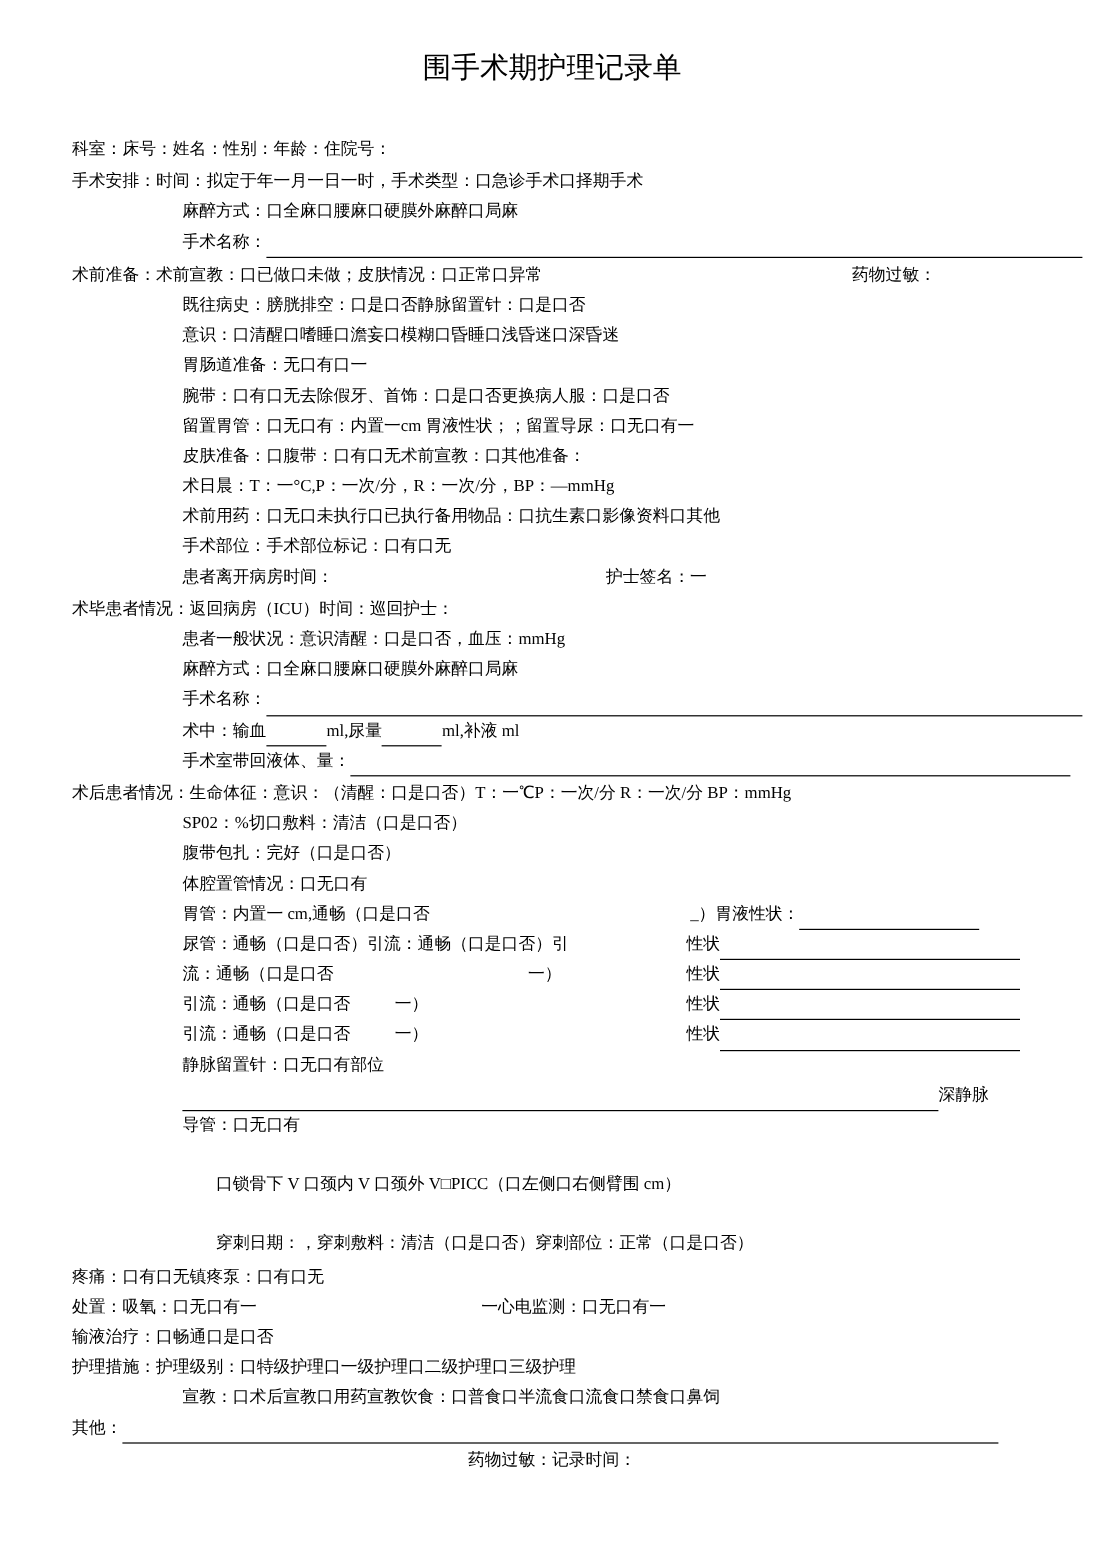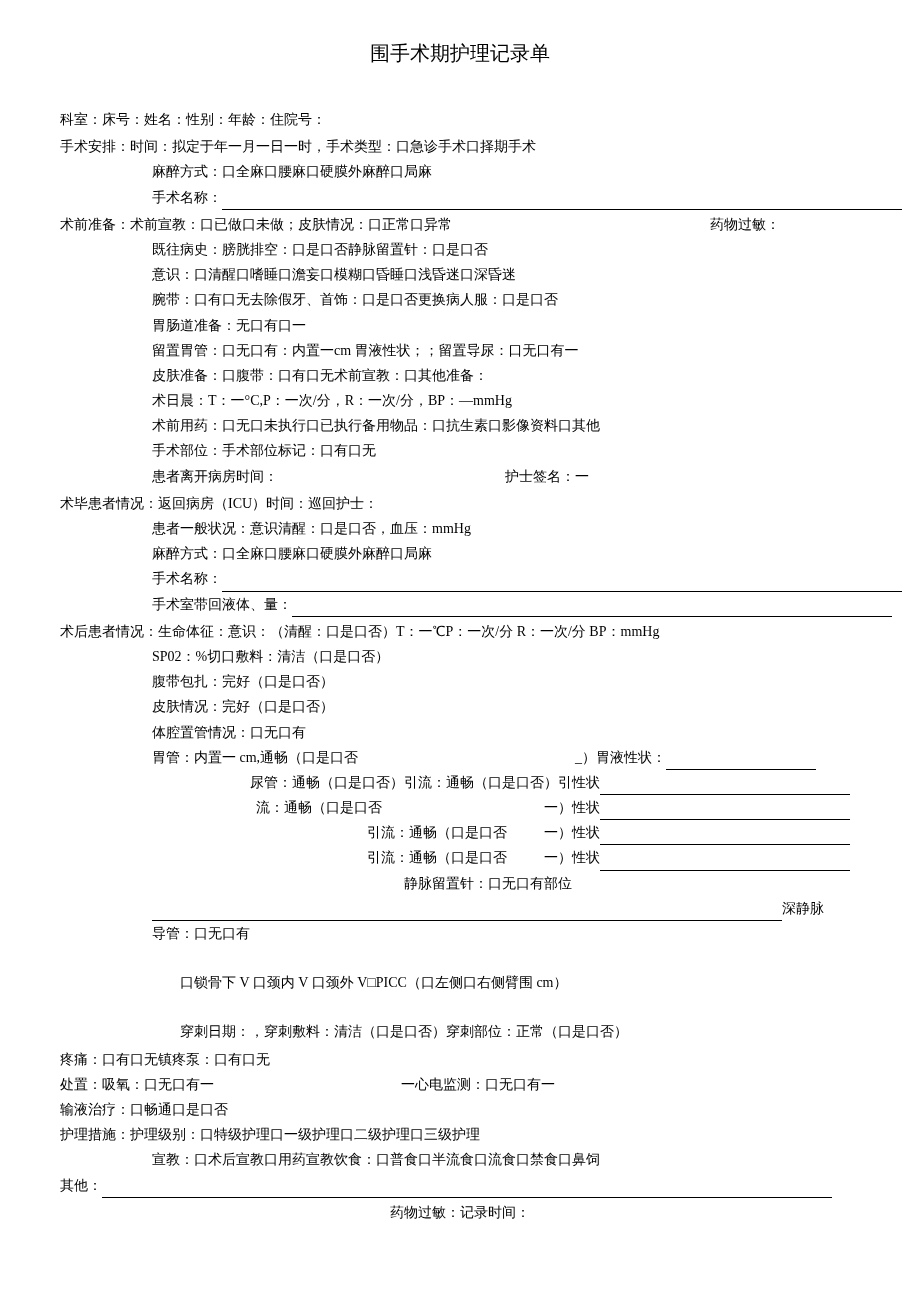--- a/index.html
+++ b/index.html
@@ -5,21 +5,21 @@
     body {
       font-family: "SimSun", "宋体", serif;
       font-size: 14px;
       color: #000;
       background: #fff;
       margin: 0;
       padding: 40px 60px;
       width: 800px;
     }
     .title {
-      font-size: 20px;
+      font-size: 24px;
       text-align: center;
       font-weight: normal;
       margin-bottom: 40px;
       font-family: "SimSun", serif;
     }
     .line {
       line-height: 1.8;
       margin: 0;
       white-space: nowrap;
       font-family: Liberation Serif, serif;
@@ -67,21 +67,20 @@
       border-bottom: 1px solid #000;
       min-width: 150px;
       height: 14px;
       vertical-align: bottom;
     }
     .two-col {
       display: flex;
     }
     .col-left {
       width: 420px;
-      text-align: right;
     }
     .col-right {
       flex: 1;
     }
     .sig-center {
       text-align: center;
       margin-top: 2px;
     }
     .allergy {
       float: right;
@@ -107,22 +106,22 @@
   </div>
 </div>
 
 <div class="section">
   <div class="line">
     <span>术前准备：</span><span>术前宣教：口已做口未做；皮肤情况：口正常口异常</span>
     <span class="allergy">药物过敏：</span>
   </div>
   <div class="line indent">既往病史：膀胱排空：口是口否静脉留置针：口是口否</div>
   <div class="line indent">意识：口清醒口嗜睡口澹妄口模糊口昏睡口浅昏迷口深昏迷</div>
+  <div class="line indent">胃肠道准备：无口有口一</div>
   <div class="line indent">腕带：口有口无去除假牙、首饰：口是口否更换病人服：口是口否</div>
-  <div class="line indent">胃肠道准备：无口有口一</div>
   <div class="line indent">留置胃管：口无口有：内置一cm 胃液性状；；留置导尿：口无口有一</div>
   <div class="line indent">皮肤准备：口腹带：口有口无术前宣教：口其他准备：</div>
   <div class="line indent">术日晨：T：一°C,P：一次/分，R：一次/分，BP：—mmHg</div>
   <div class="line indent">术前用药：口无口未执行口已执行备用物品：口抗生素口影像资料口其他</div>
   <div class="line indent">手术部位：手术部位标记：口有口无</div>
   <div class="line indent">
     <span>患者离开病房时间：</span>
     <span style="display:inline-block;width:220px;"></span>
     <span>护士签名：一</span>
   </div>
@@ -131,31 +130,33 @@
 <div class="section">
   <div class="line">
     <span>术毕患者情况：</span><span>返回病房（ICU）时间：巡回护士：</span>
   </div>
   <div class="line indent">患者一般状况：意识清醒：口是口否，血压：mmHg</div>
   <div class="line indent">麻醉方式：口全麻口腰麻口硬膜外麻醉口局麻</div>
   <div class="line indent">
     <span>手术名称：</span><span class="underline-full"></span>
   </div>
   <div class="line indent">
+    <span>术中：输血</span><span class="underline-mid"></span><span>ml,尿量</span><span class="underline-mid"></span><span>ml,补液 ml</span>
+  </div>
+  <div class="line indent">
     <span>手术室带回液体、量：</span><span class="underline-long"></span>
   </div>
 </div>
 
 <div class="section">
   <div class="line">
     <span>术后患者情况：</span><span>生命体征：意识：（清醒：口是口否）T：一℃P：一次/分 R：一次/分 BP：mmHg</span>
   </div>
   <div class="line indent">SP02：%切口敷料：清洁（口是口否）</div>
   <div class="line indent">腹带包扎：完好（口是口否）</div>
-  <div class="line indent">皮肤情况：完好（口是口否）</div>
   <div class="line indent">体腔置管情况：口无口有</div>
   <div class="line indent">
     <span>胃管：内置一 cm,通畅（口是口否</span>
     <span style="display:inline-block;width:210px;"></span>
     <span>_）胃液性状：</span><span class="underline-short"></span>
   </div>
 
   <div class="two-col">
     <div class="col-left indent">
       <div class="line">尿管：通畅（口是口否）引流：通畅（口是口否）引</div>

